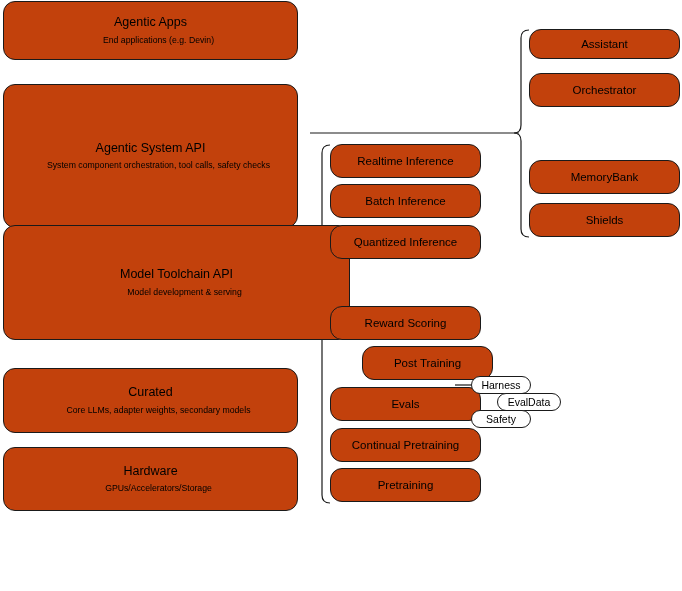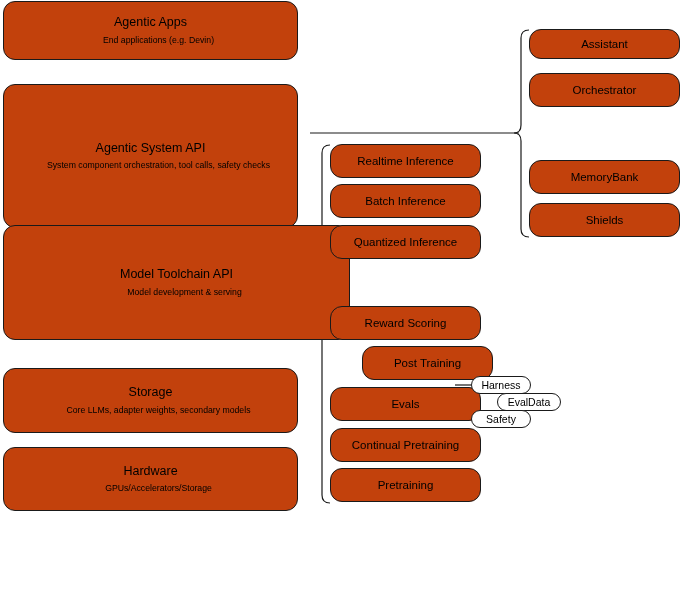--- a/index.html
+++ b/index.html
@@ -96,21 +96,21 @@
     <div class="title">Agentic System API</div>
     <div class="subtitle">System component orchestration, tool calls, safety checks</div>
   </div>
 
   <div class="node layer" style="left:3px; top:225px; width:347px; height:115px;">
     <div class="title">Model Toolchain API</div>
     <div class="subtitle">Model development &amp; serving</div>
   </div>
 
   <div class="node layer" style="left:3px; top:368px; width:295px; height:65px;">
-    <div class="title">Storage</div>
+    <div class="title">Curated</div>
     <div class="subtitle">Core LLMs, adapter weights, secondary models</div>
   </div>
 
   <div class="node layer" style="left:3px; top:447px; width:295px; height:64px;">
     <div class="title">Hardware</div>
     <div class="subtitle">GPUs/Accelerators/Storage</div>
   </div>
 
 
   <div class="node cap" style="left:330px; top:144px; width:151px; height:34px;">

